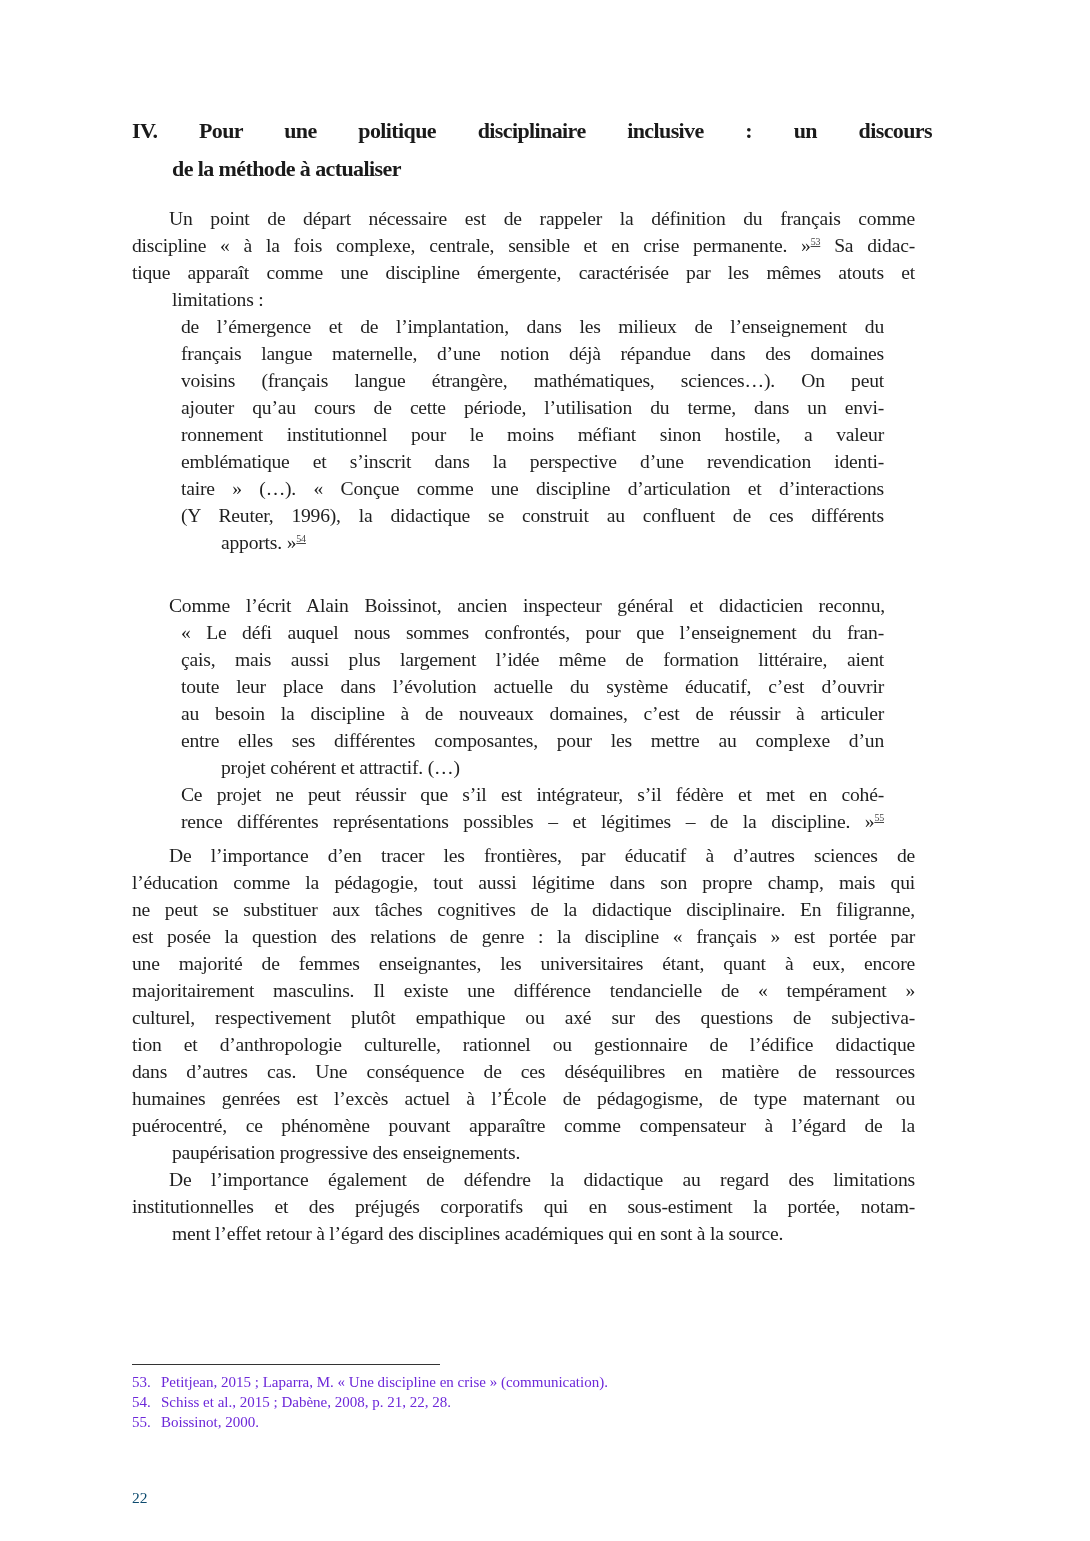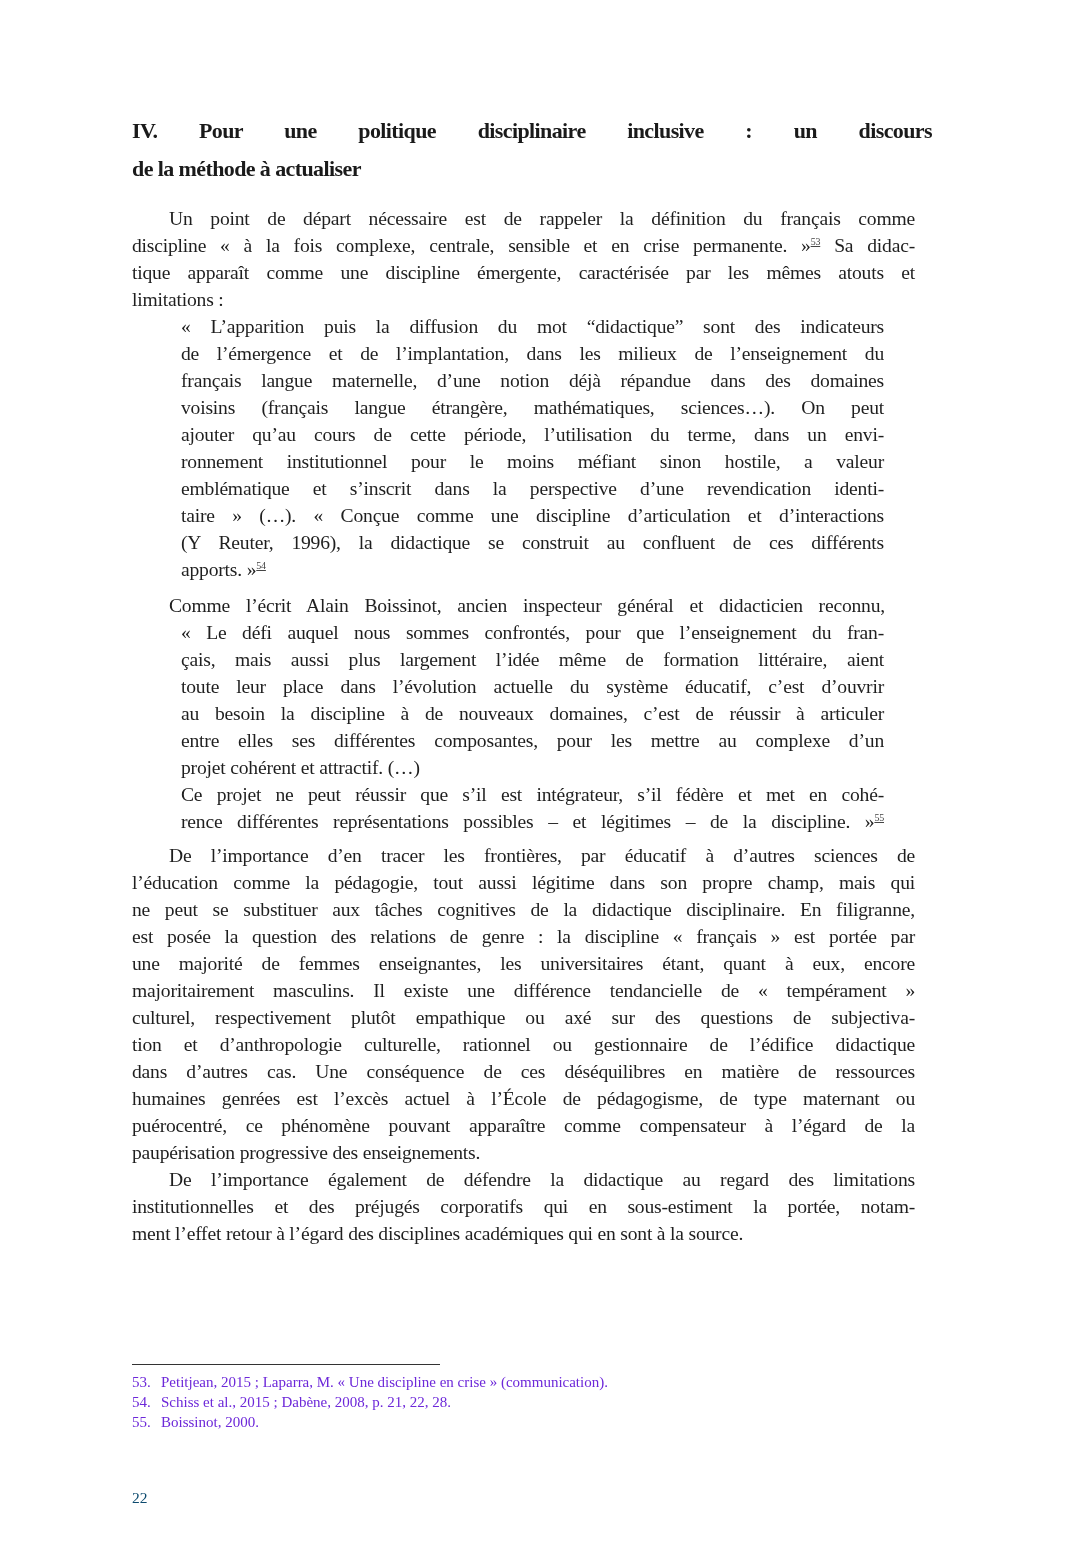--- a/index.html
+++ b/index.html
@@ -62,20 +62,21 @@
     }
     .line {
       display: block;
       text-align: justify;
       text-align-last: justify;
       white-space: nowrap;
       overflow: visible;
     }
     .line.last {
       text-align-last: left;
+      margin-left: 40px;
     }
     sup {
       font-size: 10px;
       line-height: 0;
       vertical-align: 7px;
       color: #444;
       text-decoration: underline;
     }
     .fn-rule {
       position: absolute;
@@ -121,21 +122,20 @@
   </h1>
 
   <div class="para body-text" style="top:205px;">
     <span class="line" style="padding-left:37px;">Un point de départ nécessaire est de rappeler la définition du français comme</span>
     <span class="line"><span>discipline « à la fois complexe, centrale, sensible et en crise permanente. »</span><sup>53</sup><span> Sa didac-</span></span>
     <span class="line">tique apparaît comme une discipline émergente, caractérisée par les mêmes atouts et</span>
     <span class="line last">limitations :</span>
   </div>
 
   <div class="quote body-text" style="top:313px;">
-    <span class="line">« L’apparition puis la diffusion du mot “didactique” sont des indicateurs</span>
     <span class="line">de l’émergence et de l’implantation, dans les milieux de l’enseignement du</span>
     <span class="line">français langue maternelle, d’une notion déjà répandue dans des domaines</span>
     <span class="line">voisins (français langue étrangère, mathématiques, sciences…). On peut</span>
     <span class="line">ajouter qu’au cours de cette période, l’utilisation du terme, dans un envi-</span>
     <span class="line">ronnement institutionnel pour le moins méfiant sinon hostile, a valeur</span>
     <span class="line">emblématique et s’inscrit dans la perspective d’une revendication identi-</span>
     <span class="line">taire » (…). « Conçue comme une discipline d’articulation et d’interactions</span>
     <span class="line">(Y Reuter, 1996), la didactique se construit au confluent de ces différents</span>
     <span class="line last"><span>apports. »</span><sup>54</sup></span>
   </div>

